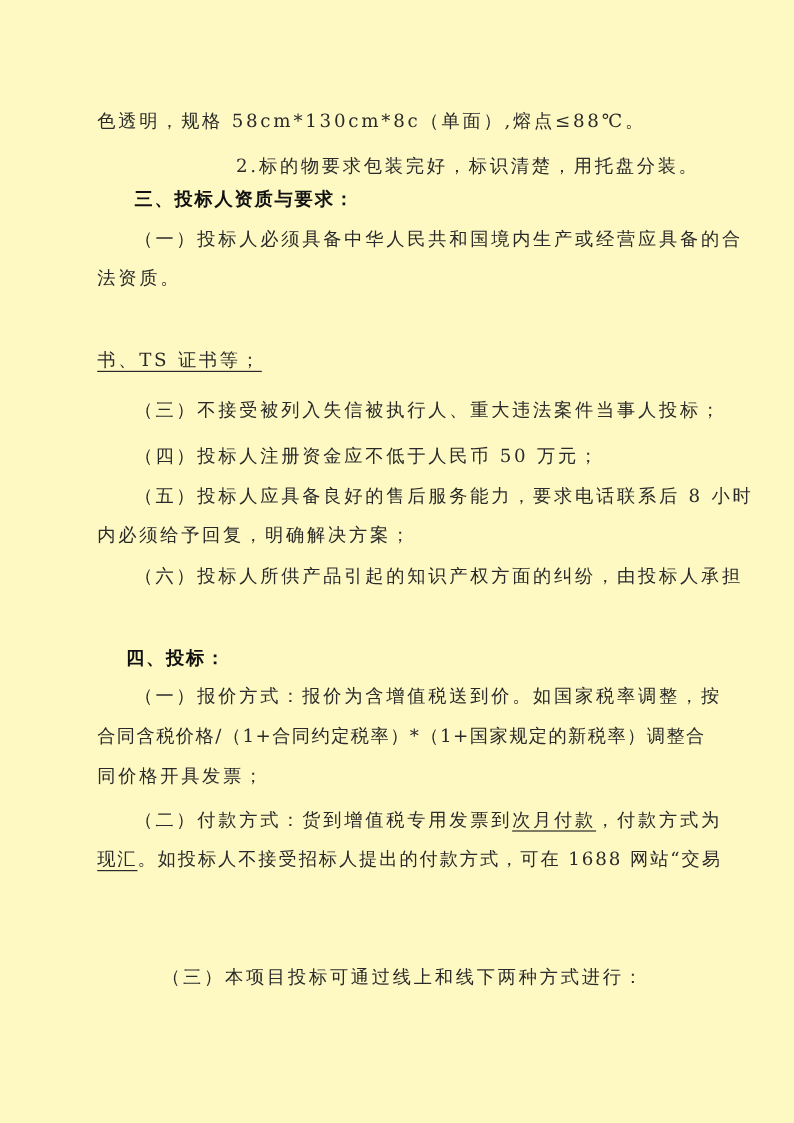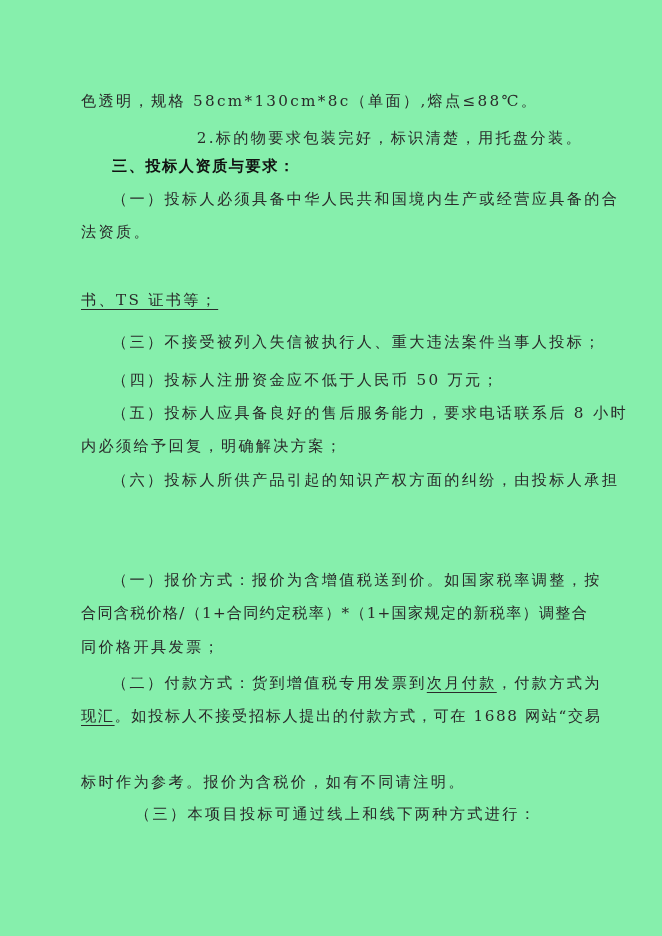--- a/index.html
+++ b/index.html
@@ -1,18 +1,18 @@
 <!DOCTYPE html>
 <html><head>
 <meta charset="utf-8">
 <style>
   html, body { margin: 0; padding: 0; background: #ffffff; }
   body { width: 662px; height: 936px; position: relative; overflow: hidden;
          font-family: "DejaVu Serif", "Liberation Serif", serif; color: #222; }
-  .page { position: absolute; left: 0; top: 0; width: 662px; height: 936px; background: #86efac; }
+  .page { position: absolute; left: 0; top: 0; width: 662px; height: 936px; background: #fef9c3; }
   .line { position: absolute; left: 81px; width: 502px; font-size: 15.2px; line-height: 20px;
           white-space: nowrap; letter-spacing: 2.3px; color: #2a2a2a; }
   .indent { left: 112px; width: 471px; }
   .head { left: 112px; font-weight: bold; font-family: "DejaVu Sans", "Liberation Sans", sans-serif; letter-spacing: 1.5px; color: #111; }
   .head2 { left: 105px; }
   .just { text-align: justify; text-align-last: justify; }
   .u { text-decoration: underline; text-underline-offset: 4px; text-decoration-thickness: 1px; }
 </style>
 </head>
 <body>
@@ -34,28 +34,28 @@
 
   <div class="line indent" style="top:332px;">（三）不接受被列入失信被执行人、重大违法案件当事人投标；</div>
 
   <div class="line indent" style="top:370px;">（四）投标人注册资金应不低于人民币 50 万元；</div>
 
   <div class="line indent just" style="top:403px;">（五）投标人应具备良好的售后服务能力，要求电话联系后 8 小时</div>
   <div class="line" style="top:436px;">内必须给予回复，明确解决方案；</div>
 
   <div class="line indent just" style="top:470px;">（六）投标人所供产品引起的知识产权方面的纠纷，由投标人承担</div>
 
+  <div class="line head head2" style="top:538px;">四、投标：</div>
 
   <div class="line indent just" style="top:570px;">（一）报价方式：报价为含增值税送到价。如国家税率调整，按</div>
   <div class="line just" style="top:603px; letter-spacing:1.2px;">合同含税价格/（1+合同约定税率）*（1+国家规定的新税率）调整合</div>
   <div class="line" style="top:637px;">同价格开具发票；</div>
 
   <div class="line indent just" style="top:673px;">
     <span>（二）付款方式：货到增值税专用发票到</span><span class="u">次月付款</span><span>，付款方式为</span>
   </div>
   <div class="line just" style="top:706px; letter-spacing:1.6px;">
     <span class="u">现汇</span><span>。如投标人不接受招标人提出的付款方式，可在 1688 网站“交易</span>
   </div>
-  <div class="line" style="top:772px;">标时作为参考。报价为含税价，如有不同请注明。</div>
 
   <div class="line indent" style="top:804px;margin-left:23px;">（三）本项目投标可通过线上和线下两种方式进行：</div>
 
 </div>
 
 </body></html>

